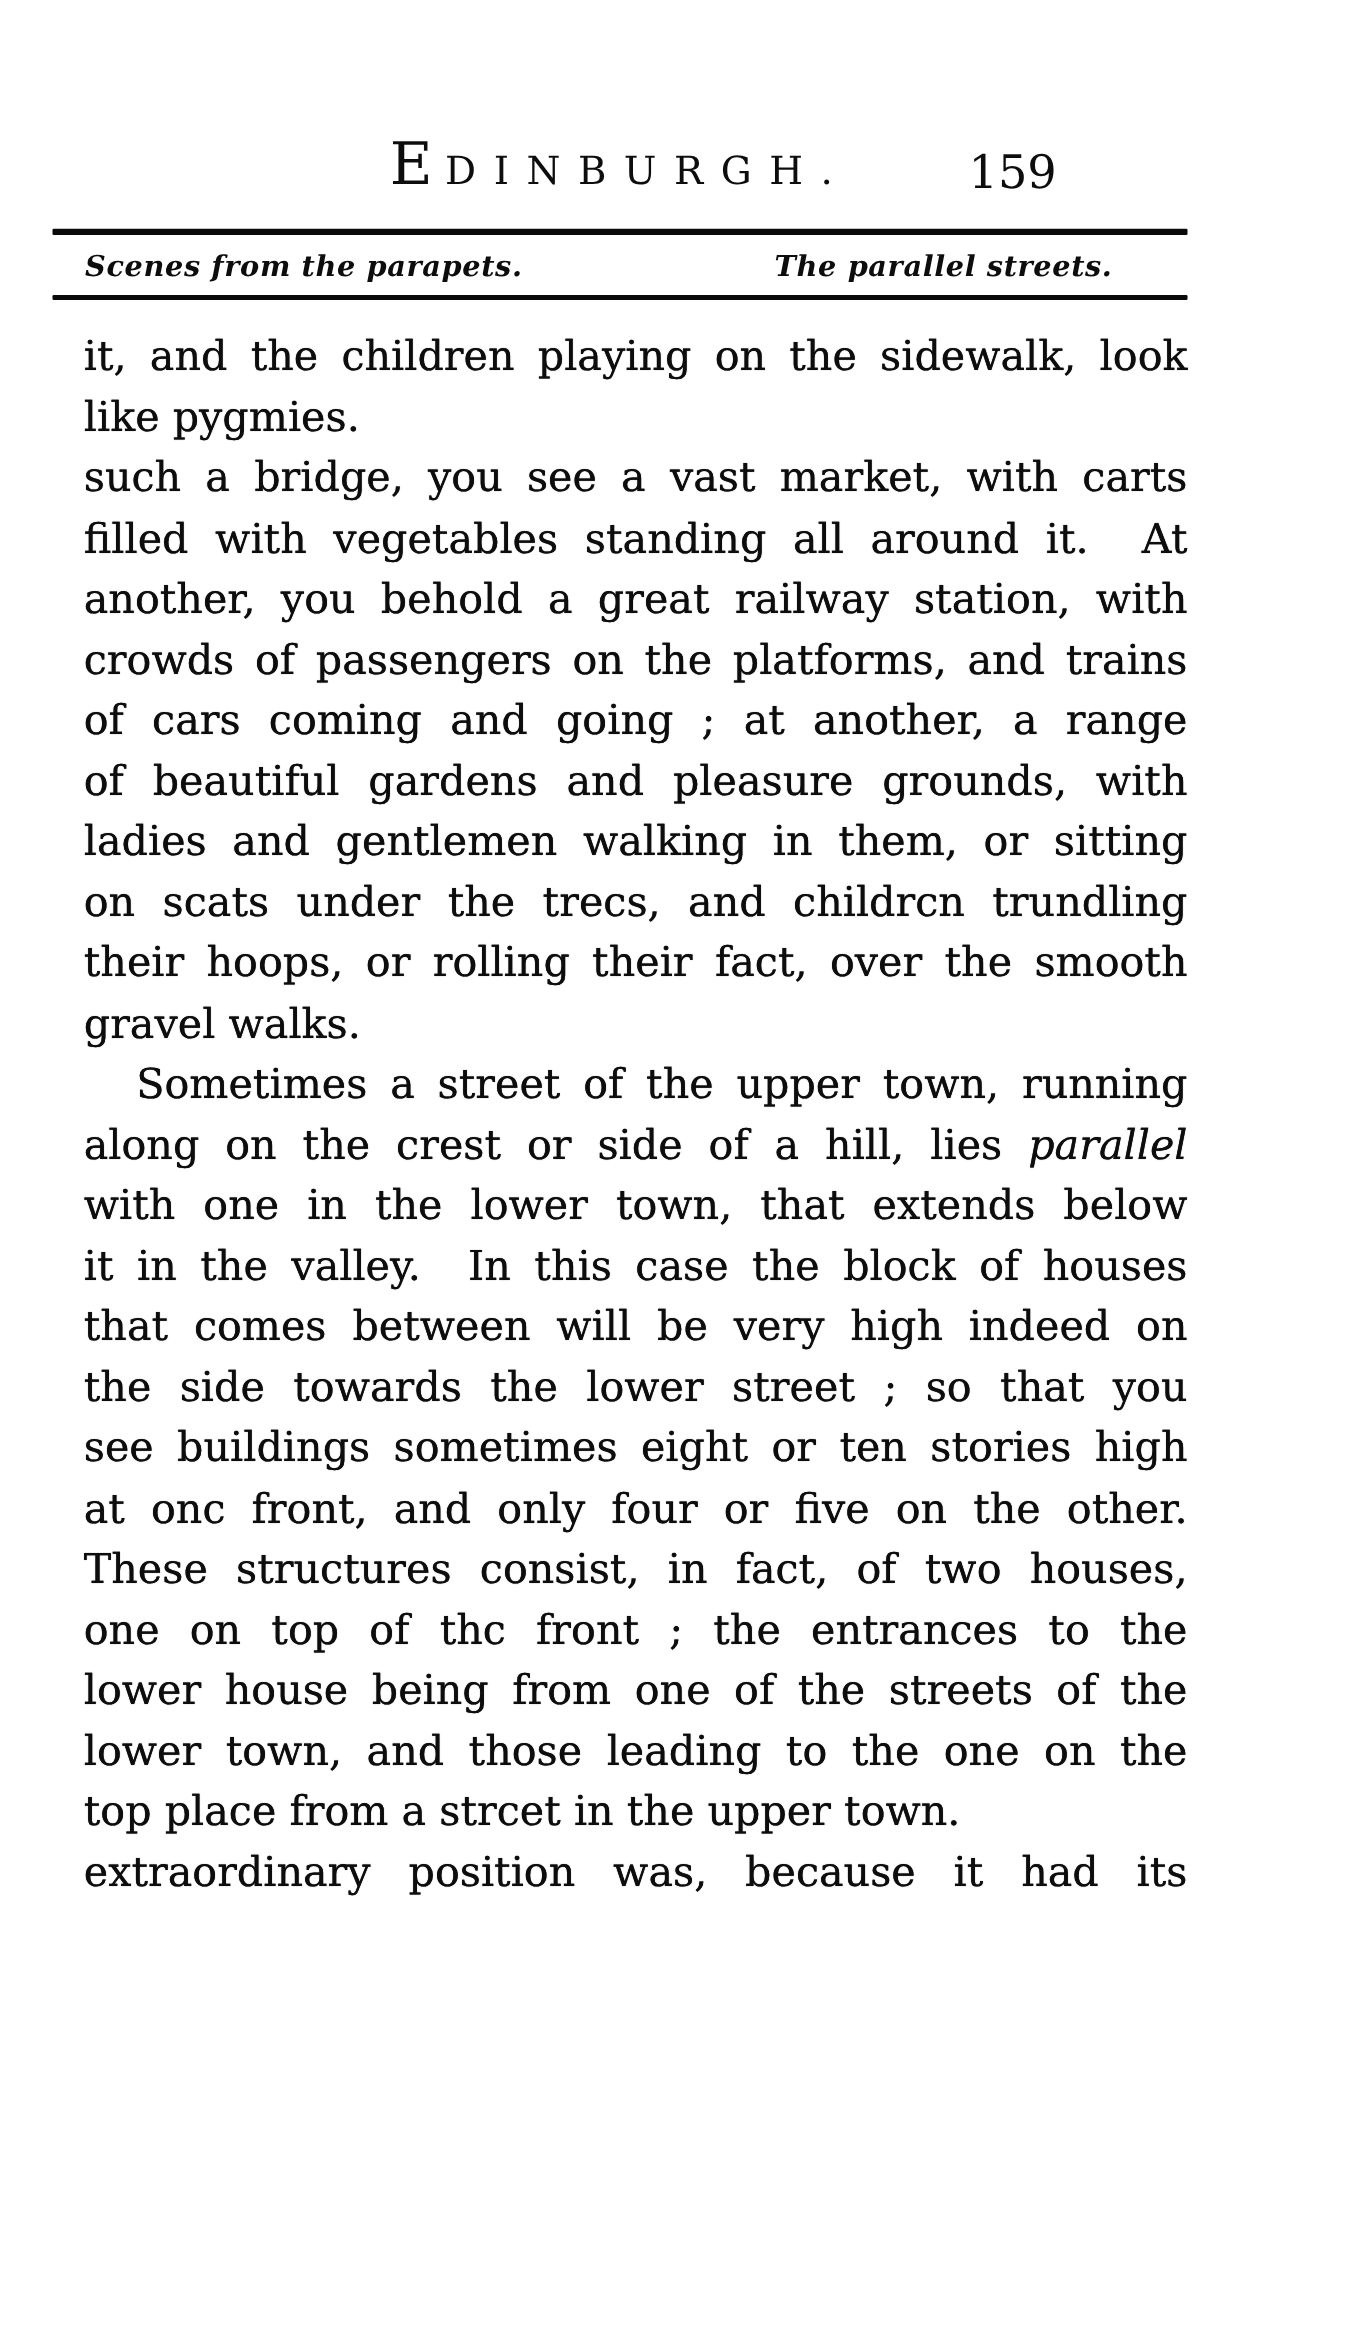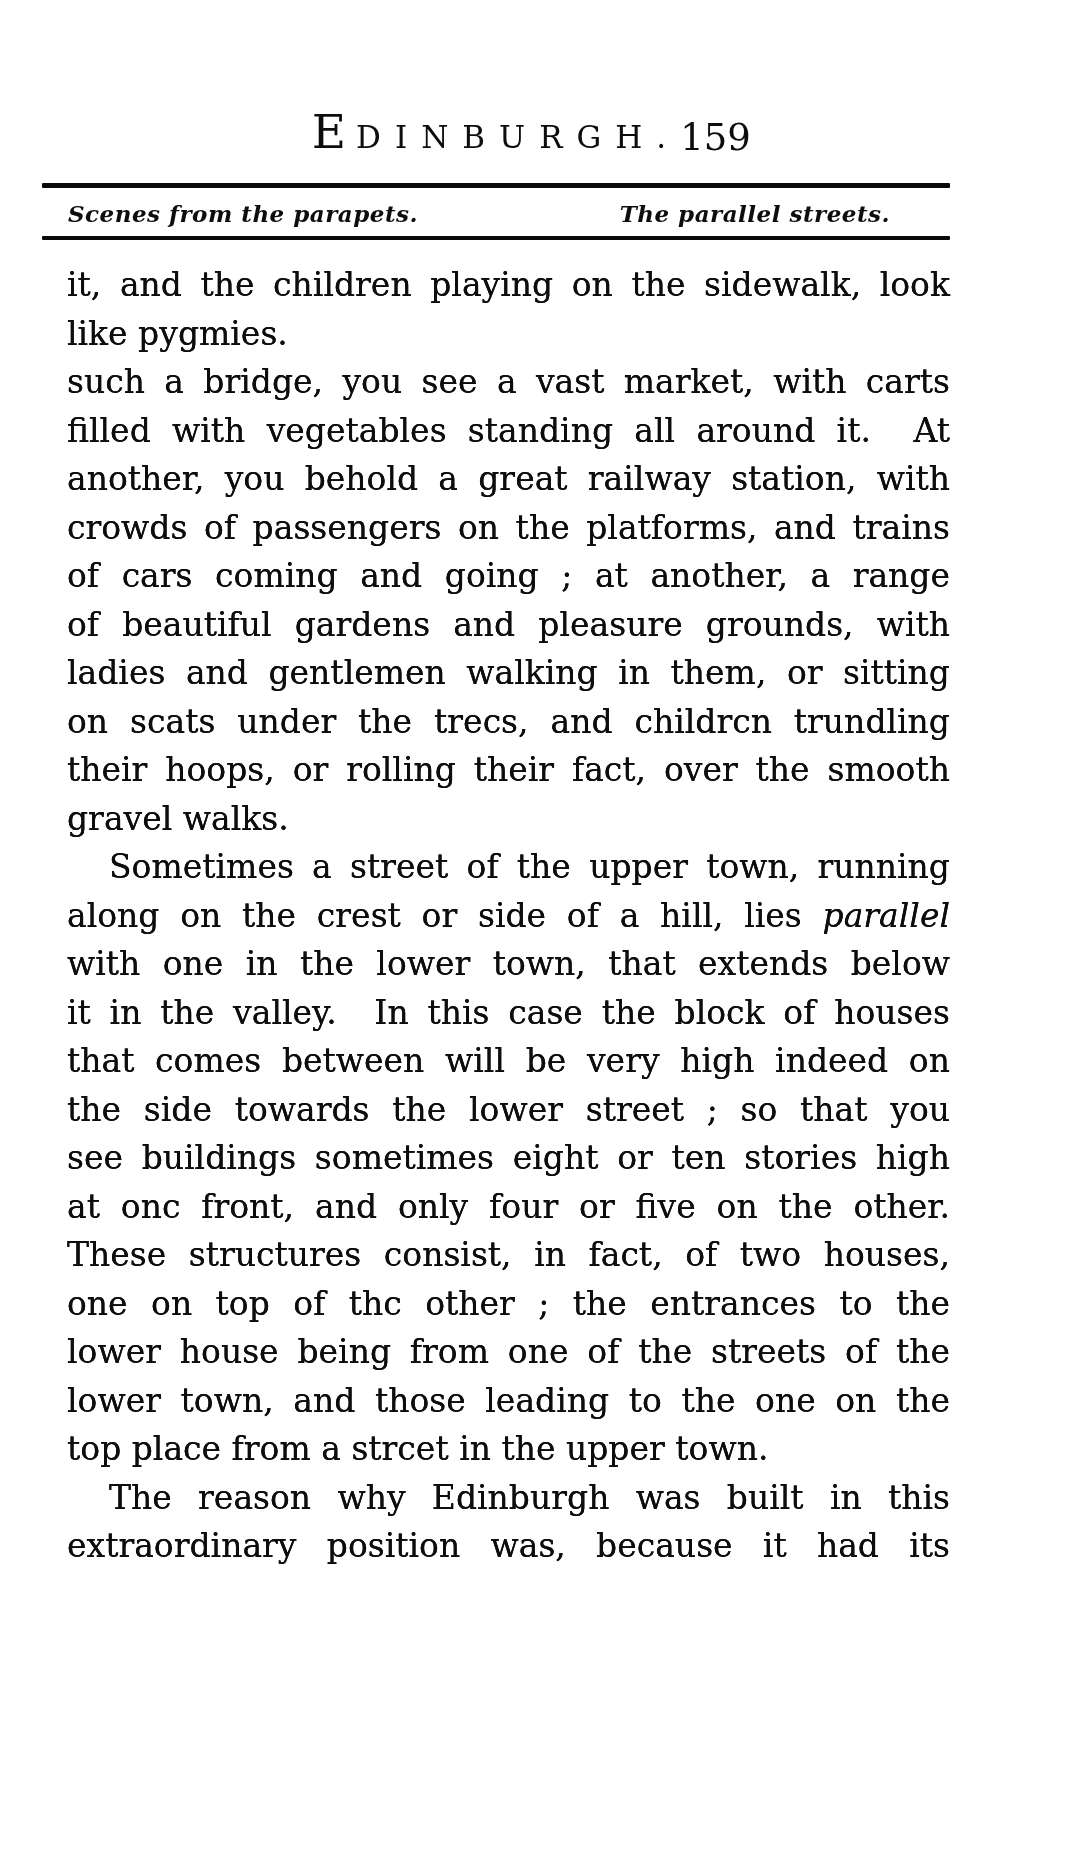--- a/index.html
+++ b/index.html
@@ -16,21 +16,21 @@
   }
   
   .running-head {
     display: grid;
     grid-template-columns: 1fr auto 1fr;
     align-items: end;
   }
   .title { text-align: center; white-space: nowrap; }
   .t-initial { font-size: 47px; letter-spacing: 10px; }
   .t-rest   { font-size: 31px; letter-spacing: 14px; }
-  .page-num { text-align: left; font-size: 37px; padding-right: 10px; }
+  .page-num { text-align: center; font-size: 37px; padding-right: 10px; }
   
   .rule { background: #0a0a0a; border-radius: 1px; }
   .rule-top    { height: 5px; margin-top: 24px; }
   .rule-bottom { height: 4px; }
   
   .subheads {
     display: flex;
     justify-content: space-between;
     align-items: baseline;
     font-size: 23px;
@@ -92,21 +92,20 @@
     <div class="line para-end">gravel walks.</div>
     <div class="line indent">Sometimes a street of the upper town, running</div>
     <div class="line"><span>along on the crest or side of a hill, lies </span><em>parallel</em></div>
     <div class="line">with one in the lower town, that extends below</div>
     <div class="line">it in the valley.&nbsp; In this case the block of houses</div>
     <div class="line">that comes between will be very high indeed on</div>
     <div class="line">the side towards the lower street ; so that you</div>
     <div class="line">see buildings sometimes eight or ten stories high</div>
     <div class="line">at onc front, and only four or five on the other.</div>
     <div class="line">These structures consist, in fact, of two houses,</div>
-    <div class="line">one on top of thc other ; the entrances to the</div>
+    <div class="line">one on top of thc front ; the entrances to the</div>
     <div class="line">lower house being from one of the streets of the</div>
     <div class="line">lower town, and those leading to the one on the</div>
     <div class="line para-end">top place from a strcet in the upper town.</div>
-    <div class="line indent">The reason why Edinburgh was built in this</div>
     <div class="line">extraordinary position was, because it had its</div>
   </div>
 
 </div>
 
 </body></html>

